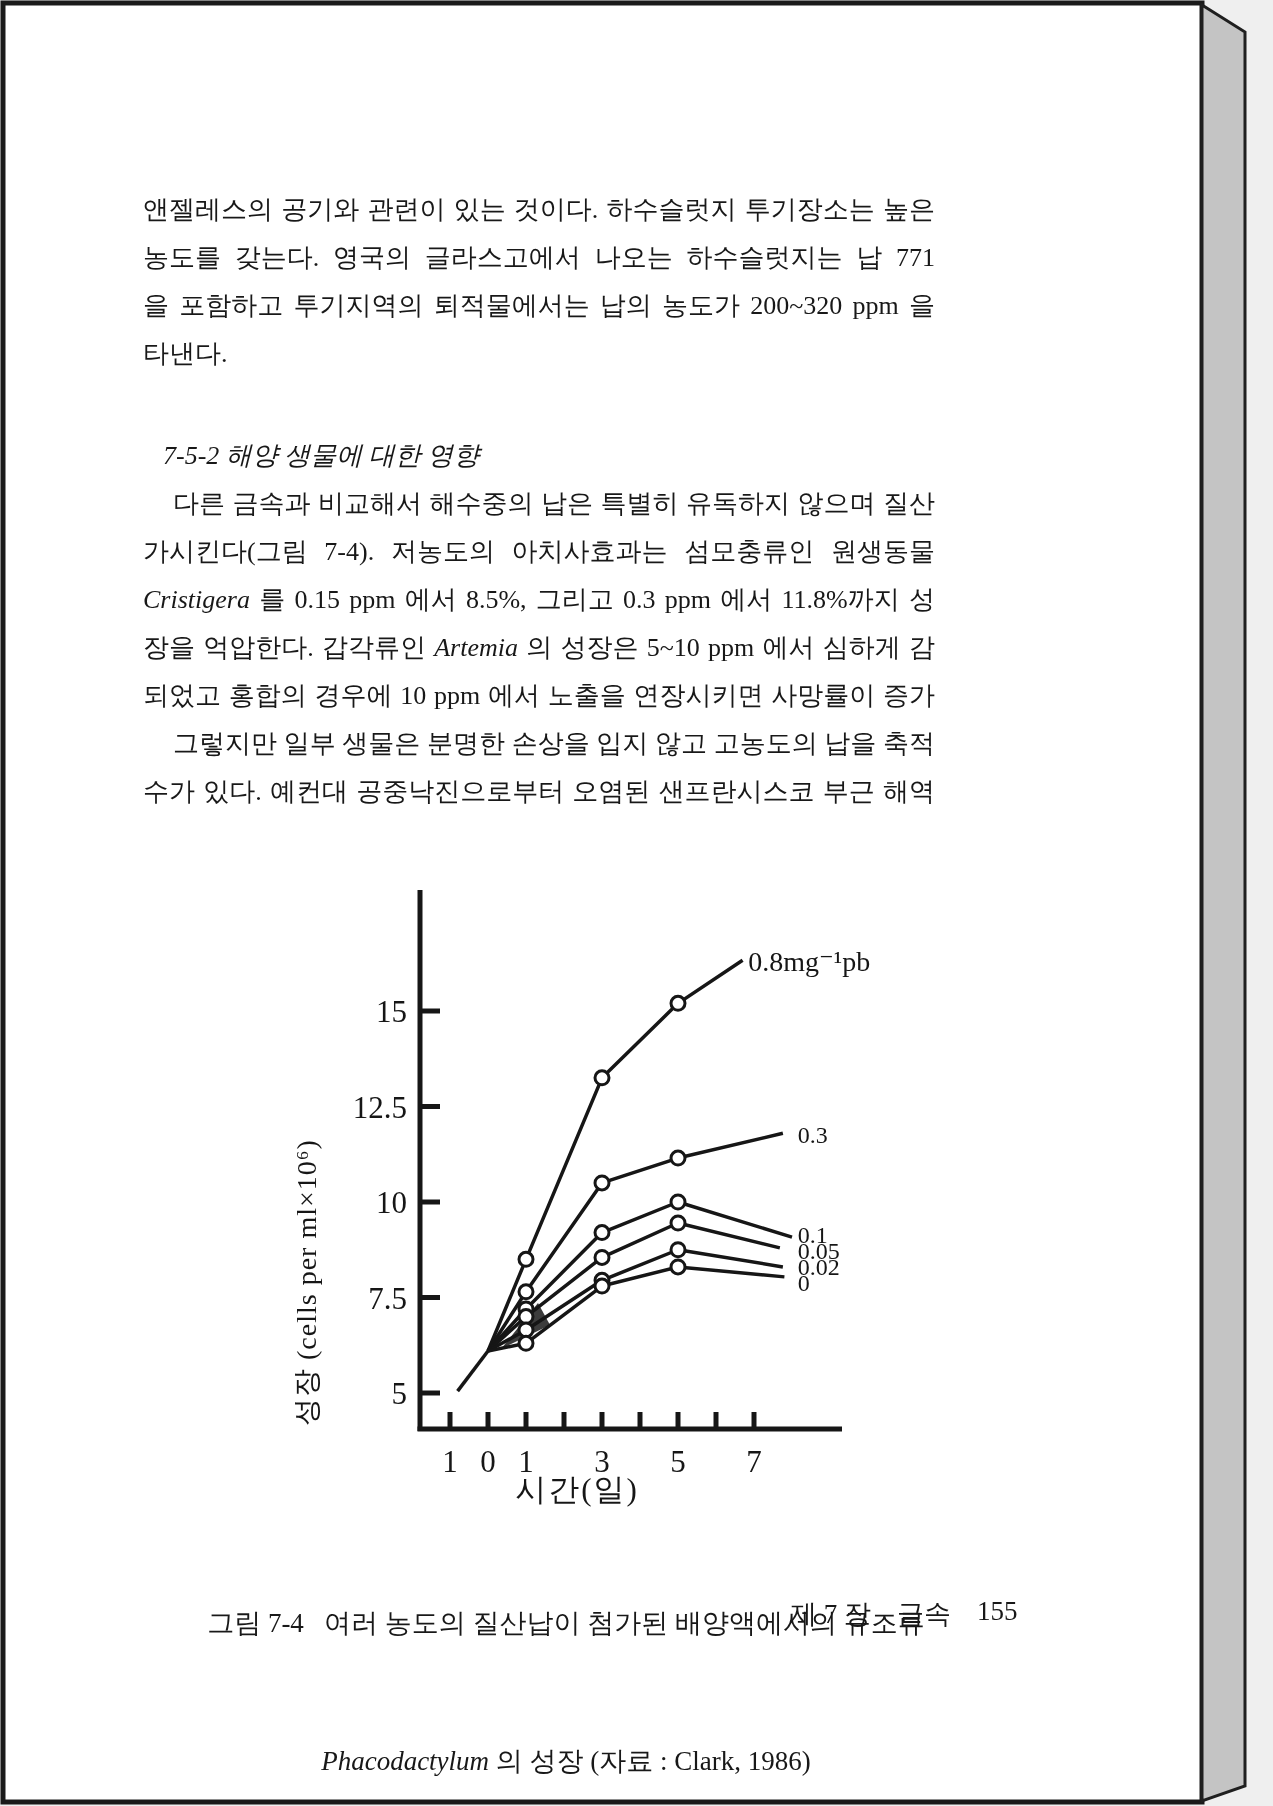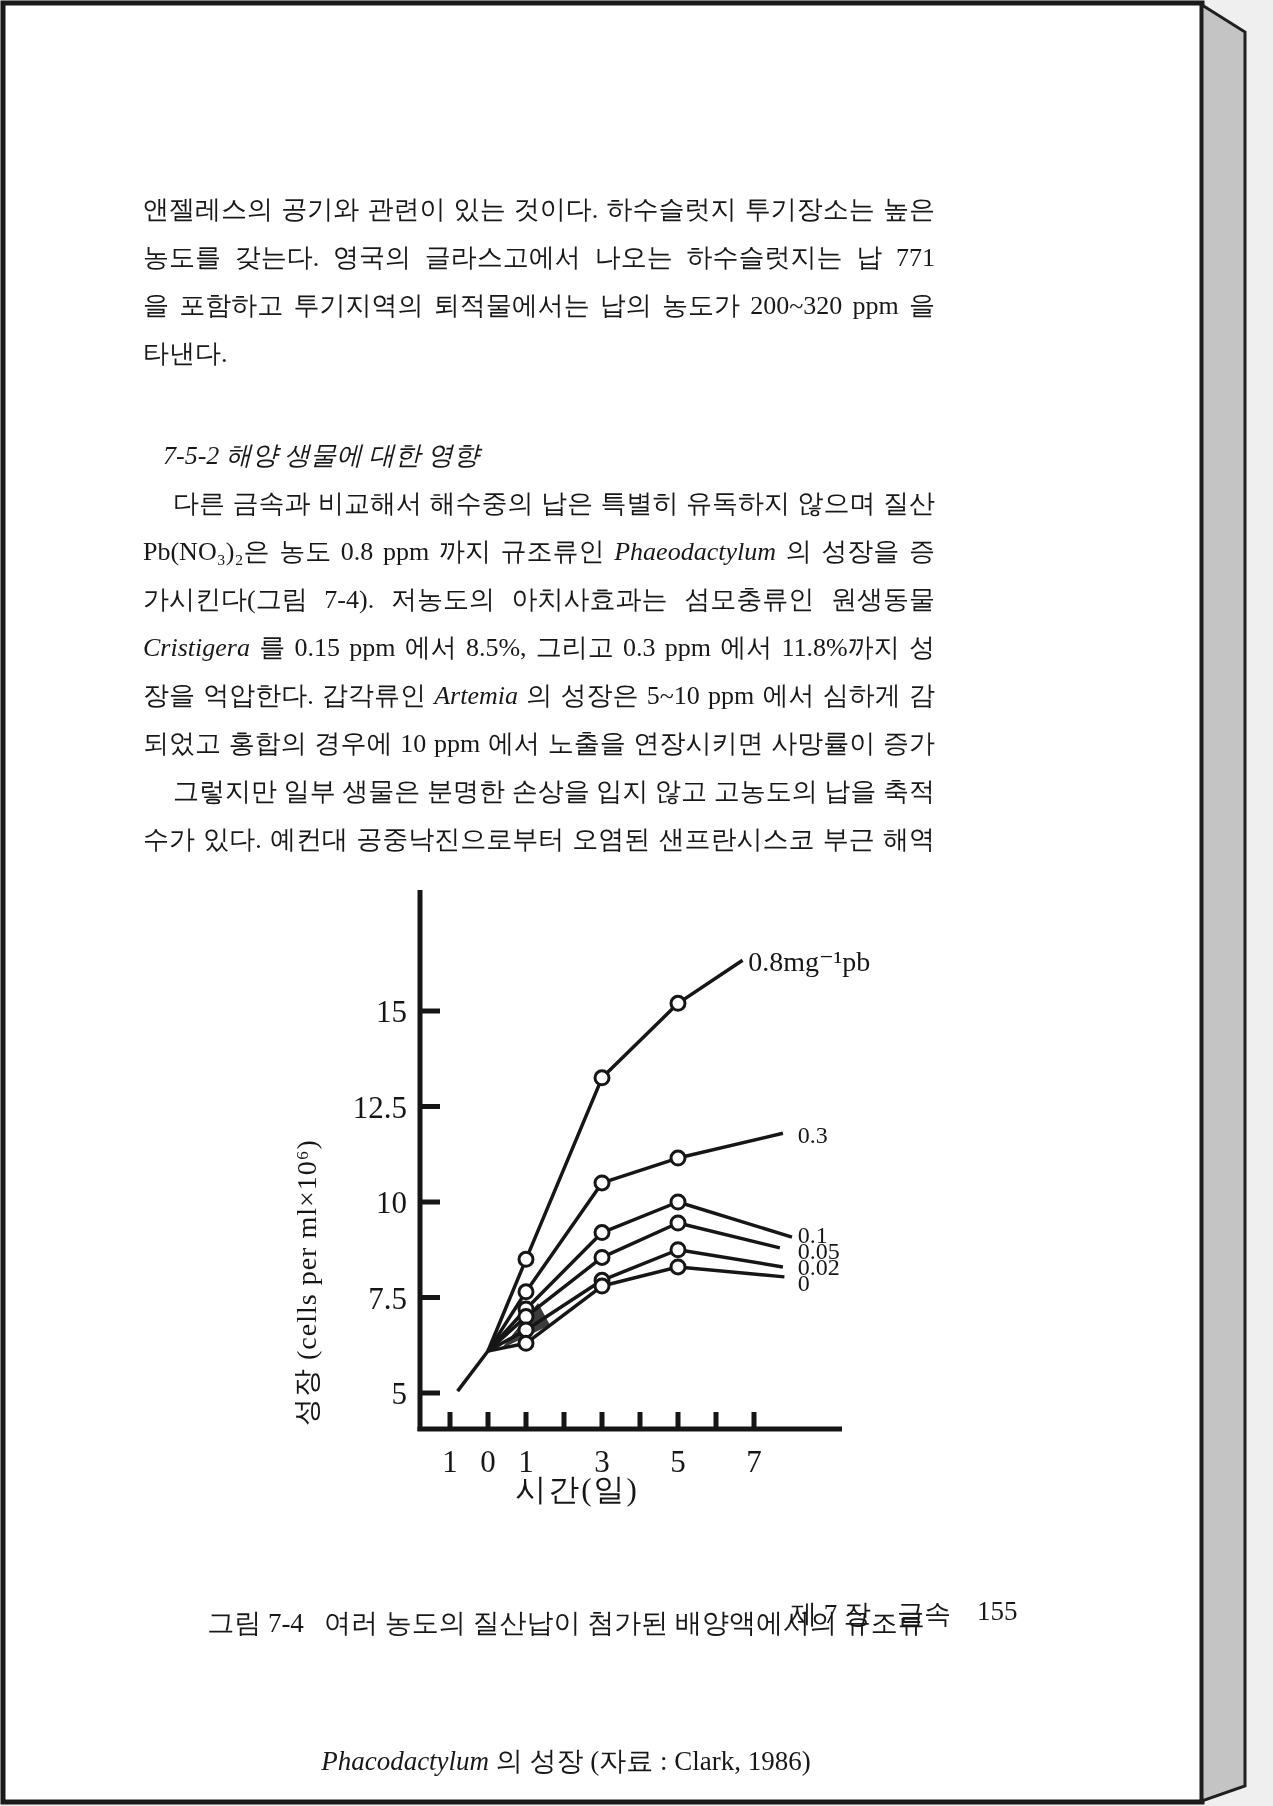--- a/index.html
+++ b/index.html
@@ -43,21 +43,20 @@
 
   <div class="body-text">
     <div class="line just">앤젤레스의 공기와 관련이 있는 것이다. 하수슬럿지 투기장소는 높은 납</div>
     <div class="line just">농도를 갖는다. 영국의 글라스고에서 나오는 하수슬럿지는 납 771 ppm</div>
     <div class="line just">을 포함하고 투기지역의 퇴적물에서는 납의 농도가 200~320 ppm 을 나</div>
     <div class="line">타낸다.</div>
 
     <div class="line heading">7-5-2 해양 생물에 대한 영향</div>
 
     <div class="line just indent">다른 금속과 비교해서 해수중의 납은 특별히 유독하지 않으며 질산납</div>
-    <div class="line just"><span>Pb(NO₃)₂은 농도 0.8 ppm 까지 규조류인 </span><span class="it">Phaeodactylum</span><span> 의 성장을 증</span></div>
     <div class="line just">가시킨다(그림 7-4). 저농도의 아치사효과는 섬모충류인 원생동물</div>
     <div class="line just"><span class="it">Cristigera</span><span> 를 0.15 ppm 에서 8.5%, 그리고 0.3 ppm 에서 11.8%까지 성</span></div>
     <div class="line just"><span>장을 억압한다. 갑각류인 </span><span class="it">Artemia</span><span> 의 성장은 5~10 ppm 에서 심하게 감소</span></div>
     <div class="line just">되었고 홍합의 경우에 10 ppm 에서 노출을 연장시키면 사망률이 증가한다.</div>
 
     <div class="line just indent">그렇지만 일부 생물은 분명한 손상을 입지 않고 고농도의 납을 축적할</div>
     <div class="line just">수가 있다. 예컨대 공중낙진으로부터 오염된 샌프란시스코 부근 해역의</div>
   </div>
 
   <svg id="chart" width="600" height="700" viewBox="0 0 600 700">

